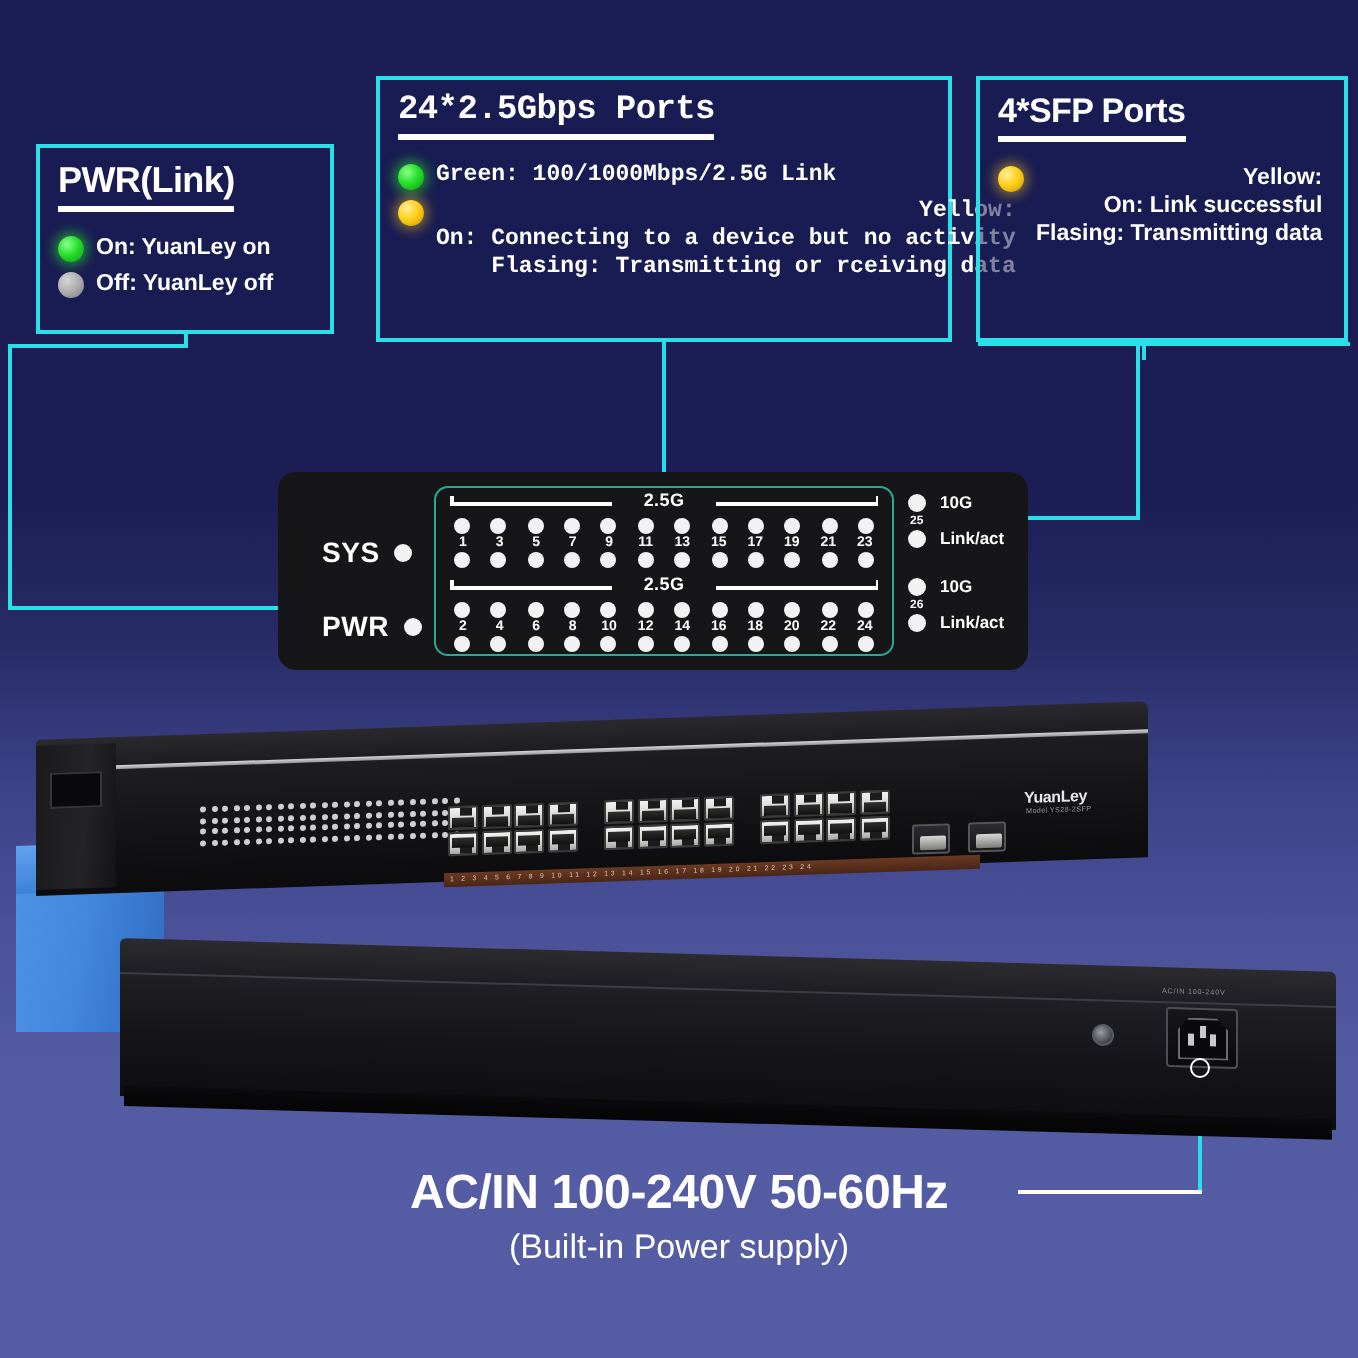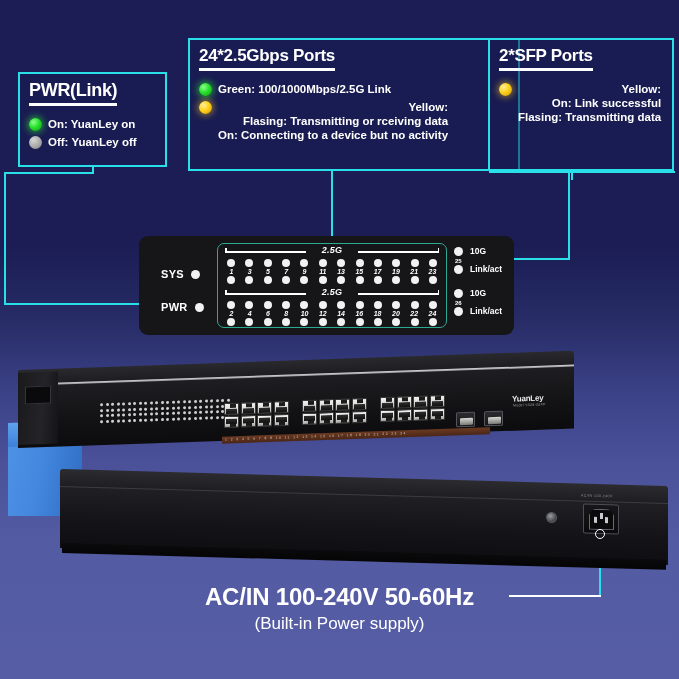--- a/index.html
+++ b/index.html
@@ -32,42 +32,42 @@
   .row .ln { font-size: 11.5px; font-weight: bold; white-space: nowrap; text-align: right; }
   .dot { width: 13px; height: 13px; border-radius: 50%; flex: 0 0 auto; margin-top: 1px; }
   .dot.green  { background: radial-gradient(circle at 35% 32%, #8dff8d 0%, #27e02b 45%, #0e9b12 100%);
                 box-shadow: 0 0 6px 2px rgba(40,230,50,0.55); }
   .dot.yellow { background: radial-gradient(circle at 35% 32%, #ffef9a 0%, #ffd11a 45%, #c99400 100%);
                 box-shadow: 0 0 6px 2px rgba(255,205,30,0.45); }
   .dot.gray   { background: radial-gradient(circle at 35% 32%, #d6d6d6 0%, #a8a8a8 55%, #7b7b7b 100%); }
 
   #callout-pwr  { left: 18px;  top: 72px;  width: 149px; height: 95px; }
   #callout-pwr h3 { font-size: 18px; }
-  #callout-ports{ left: 188px; top: 38px;  width: 332px; height: 133px; }
+  #callout-ports{ left: 188px; top: 38px;  width: 288px; height: 133px; font-family: Liberation Mono, monospace; }
   #callout-sfp  { left: 488px; top: 38px;  width: 186px; height: 133px; }
 
   
   .leader { position: absolute; background: #29e0e8; }
 
   
   #panel {
     position: absolute; left: 139px; top: 236px; width: 375px; height: 99px;
     background: #161618; border-radius: 9px;
   }
   #panel .sysgrp { position: absolute; left: 22px; top: 32px; }
   #panel .sysrow { display: flex; align-items: center; gap: 7px; margin-bottom: 21px; }
-  #panel .sysrow span { font-size: 11px; font-weight: bold; color: #fff; letter-spacing: .3px; }
+  #panel .sysrow span { font-size: 14px; font-weight: bold; color: #fff; letter-spacing: .3px; }
   .led { width: 9px; height: 9px; border-radius: 50%; background: #f2f2f2; flex:0 0 auto; }
   .led.sm { width: 8px; height: 8px; }
 
   #portbox {
     position: absolute; left: 78px; top: 7px; width: 230px; height: 85px;
     border: 1.6px solid #2fa893; border-radius: 7px;
   }
-  .half { position: absolute; left: 0; width: 100%; font-style: italic; }
+  .half { position: absolute; left: 0; width: 100%; }
   .half.top { top: 3px; }
   .half.bot { top: 45px; }
   .bracket { position: relative; height: 11px; margin: 0 7px; }
   .bracket .bl, .bracket .br {
     position: absolute; top: 4px; height: 1.5px; background: #fff;
   }
   .bracket .bl { left: 0; width: 38%; }
   .bracket .br { right: 0; width: 38%; }
   .bracket .bl:after, .bracket .br:after {
     content: ""; position: absolute; top: -3px; width: 1.5px; height: 5px; background: #fff;
@@ -252,28 +252,28 @@
     <div class="row">
       <span class="dot green"></span>
       <div class="txtcol">
         <div class="ln">Green: 100/1000Mbps/2.5G Link</div>
       </div>
     </div>
     <div class="row">
       <span class="dot yellow"></span>
       <div class="txtcol">
         <div class="ln">Yellow:</div>
+        <div class="ln">On: Connecting to a device but no activity</div>
         <div class="ln">Flasing: Transmitting or rceiving data</div>
-        <div class="ln">On: Connecting to a device but no activity</div>
       </div>
     </div>
   </div>
 
   <div class="callout" id="callout-sfp">
-    <h3>2*SFP Ports</h3>
+    <h3>4*SFP Ports</h3>
     <div class="row">
       <span class="dot yellow"></span>
       <div class="txtcol">
         <div class="ln">Yellow:</div>
         <div class="ln">On: Link successful</div>
         <div class="ln">Flasing: Transmitting data</div>
       </div>
     </div>
   </div>
 

